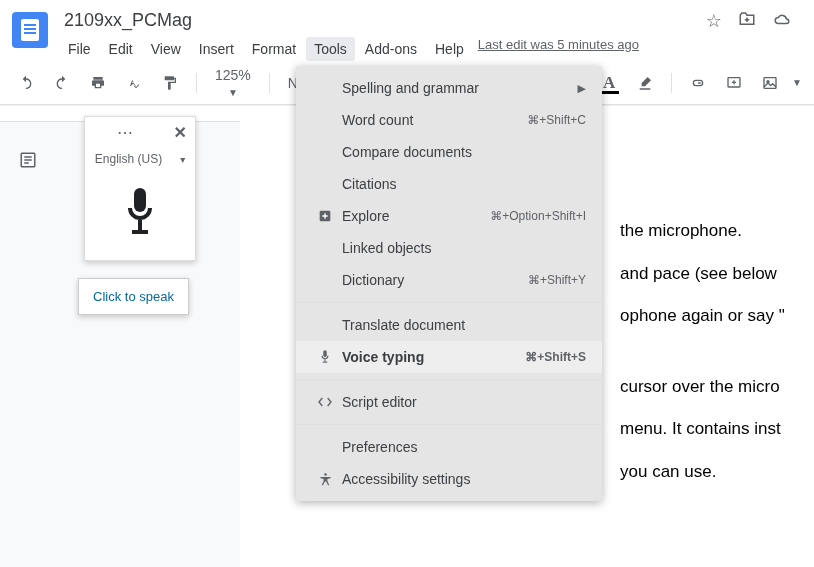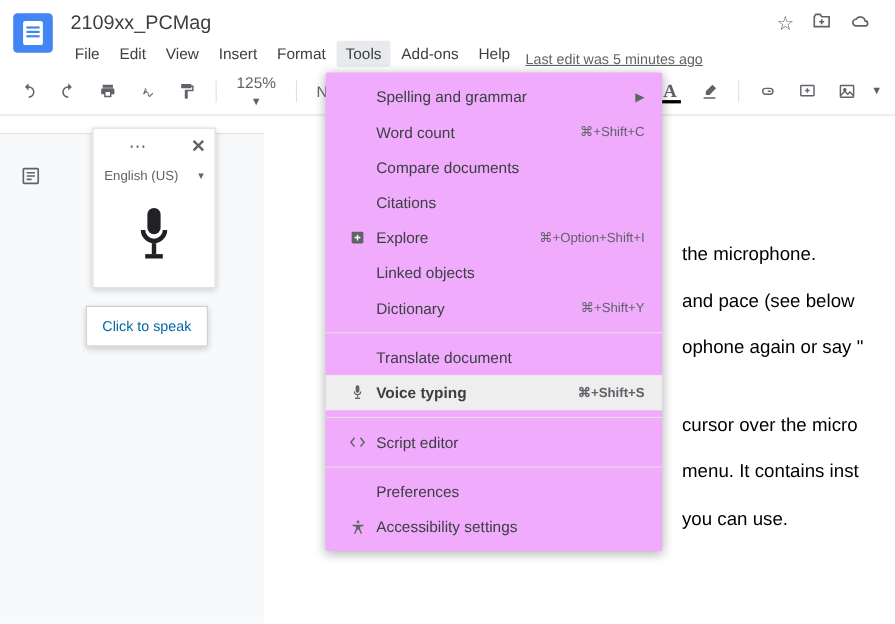--- a/index.html
+++ b/index.html
@@ -10,21 +10,21 @@
   .doc-icon { width: 36px; height: 36px; background: #4285f4; border-radius: 4px; display: flex; align-items: center; justify-content: center; margin-right: 12px; margin-top:4px;}
   .doc-icon-inner { width: 18px; height: 22px; background: #fff; border-radius: 2px; position: relative; }
   .doc-icon-inner::before { content:''; position:absolute; left:3px; top:5px; width:12px; height:2px; background:#4285f4; box-shadow: 0 4px 0 #4285f4, 0 8px 0 #4285f4; }
 
   .title-area { flex: 1; }
   .title-row { display:flex; align-items:center; gap:6px; }
   .doc-title { font-size: 18px; color: #3c4043; padding: 2px 4px; }
   .title-icons { display:flex; gap:16px; color:#5f6368; font-size:18px; margin-left:auto; margin-right:10px;}
   .title-icon { cursor:pointer; }
 
-  .menubar { display: flex; gap: 2px; margin-top: 4px; font-size: 14px; color: #3c4043; align-items:flex-end; }
+  .menubar { display: flex; gap: 2px; margin-top: 4px; font-size: 14px; color: #3c4043; align-items:flex-start; }
   .menu-item { padding: 4px 8px; border-radius: 3px; cursor: pointer; }
   .menu-item.active { background: #e8eaed; }
   .last-edit { color: #5f6368; text-decoration: underline; font-size:13px; margin-left:4px; cursor:pointer;}
 
   .toolbar { display:flex; align-items:center; gap:8px; padding: 6px 12px; border-bottom: 1px solid #e0e0e0; color:#5f6368; font-size:14px; }
   .tb-btn { width:28px; height:28px; display:flex; align-items:center; justify-content:center; border-radius:3px; cursor:pointer; font-size:16px;}
   .tb-sep { width:1px; height:20px; background:#e0e0e0; margin:0 4px;}
   .zoom { display:flex; align-items:center; gap:4px; cursor:pointer; padding:0 6px;flex-direction:column;}
   .style-select { display:flex; align-items:center; gap:4px; cursor:pointer; padding:0 6px;}
   .tb-right { margin-left:auto; display:flex; gap:8px; align-items:center;}
@@ -45,21 +45,21 @@
   
   .voice-panel { position:absolute; left:84px; top:116px; width:112px; background:#fff; border:1px solid #ddd; box-shadow:0 2px 6px rgba(0,0,0,0.2);}
   .voice-header { display:flex; justify-content:flex-end; align-items:center; gap:10px; padding:6px 8px; color:#5f6368; font-size:14px;}
   .voice-dots { margin-right:auto; margin-left:24px; cursor:pointer; font-size:16px; letter-spacing:2px;}
   .voice-close { cursor:pointer; font-weight:bold; font-size:16px;}
   .voice-lang { display:flex; align-items:center; justify-content:center; gap:18px; font-size:12px; color:#5f6368; padding:4px 0 8px 0; cursor:pointer;}
   .voice-mic { display:flex; align-items:center; justify-content:center; padding:10px 0 20px 0;}
   .voice-tooltip { position:absolute; left:78px; top:278px; background:#fff; border:1px solid #ccc; box-shadow:0 2px 6px rgba(0,0,0,0.2); padding:10px 14px; font-size:13px; color:#0369a1;}
 
   
-  .dropdown { position:absolute; left:296px; top:66px; width:306px; background:#f0abfc; box-shadow:0 2px 10px rgba(0,0,0,0.3); border-radius:2px; padding:6px 0; z-index:10;}
+  .dropdown { position:absolute; left:296px; top:66px; width:306px; background:#e5e5e5; box-shadow:0 2px 10px rgba(0,0,0,0.3); border-radius:2px; padding:6px 0; z-index:10;}
   .dd-item { display:flex; align-items:center; padding:8px 16px 8px 16px; font-size:14px; color:#3c4043; cursor:pointer; position:relative;}
   .dd-item.highlight { background:#eeeeee;font-weight:bold; }
   .dd-icon { width:26px; display:flex; align-items:center; justify-content:center; color:#5f6368; font-size:15px;}
   .dd-label { flex:1; padding-left:4px;}
   .dd-shortcut { color:#5f6368; font-size:12px;}
   .dd-arrow { color:#5f6368; font-size:11px;}
   .dd-sep { height:1px; background:#e0e0e0; margin:6px 0;}
 
   svg { display:block; }
 </style>

